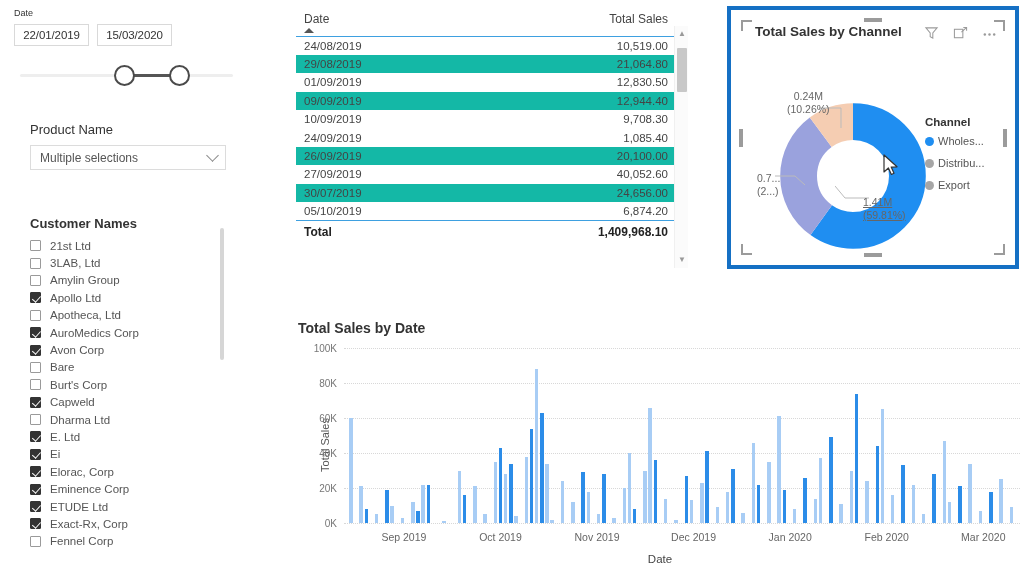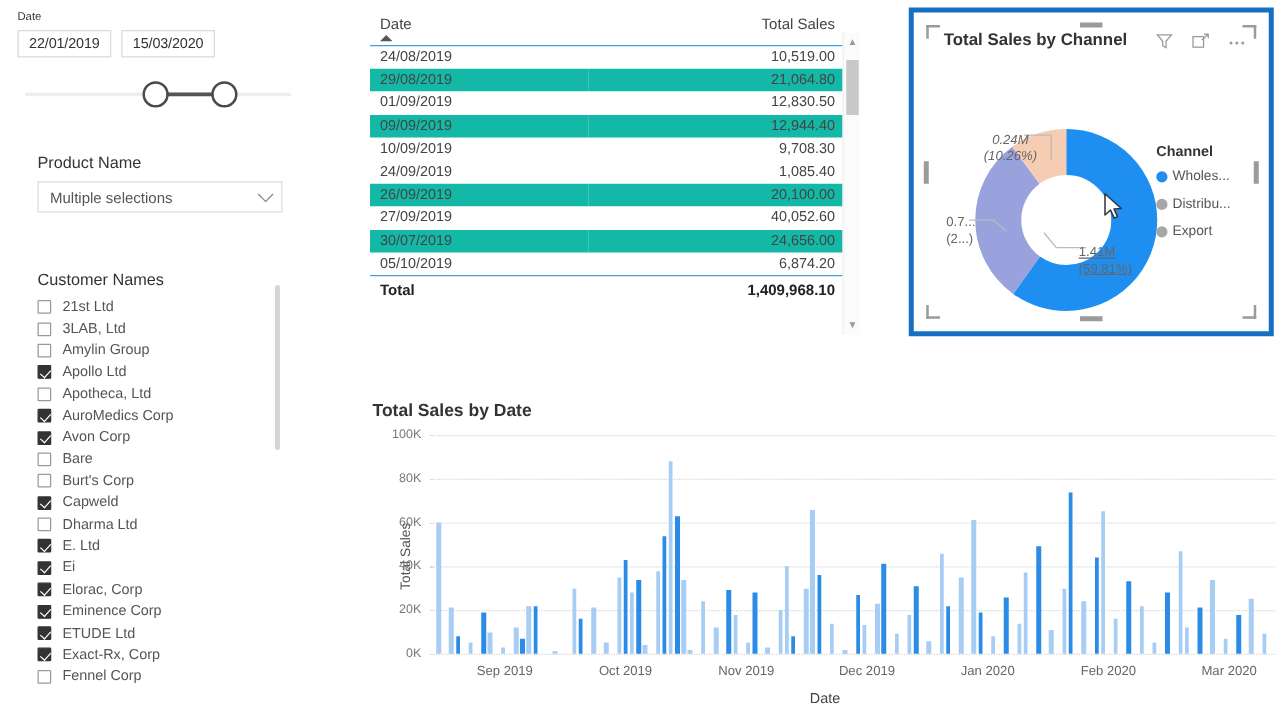--- a/index.html
+++ b/index.html
@@ -44,21 +44,21 @@
     width: 196px; height: 25px; border: 1px solid #dcdcdc; background: #fff;
     display: flex; align-items: center; justify-content: space-between;
     padding: 0 8px 0 9px; font-size: 12px; color: #555;
   }
   .chev { width: 9px; height: 9px; border-right: 1.4px solid #888;
           border-bottom: 1.4px solid #888; transform: rotate(45deg);
           margin-top: -4px; }
 
   
   #customer-slicer { position: absolute; left: 30px; top: 216px; width: 210px; height: 350px; }
-  .cust-title { font-size: 13px; color: #333; font-weight: 400; margin-bottom: 6px; }
+  .cust-title { font-size: 13px; color: #333; font-weight: 700; margin-bottom: 6px; }
   .cust-list { position: relative; }
   .cust-item { display: flex; align-items: center; height: 17.4px; }
   .cbox {
     width: 11px; height: 11px; border: 1px solid #9a9a9a; background: #fff;
     margin-right: 9px; flex: none; position: relative; border-radius: 1px;
   }
   .cbox.checked { background: #333333; border-color: #333333; }
   .cbox.checked::after {
     content: ""; position: absolute; left: 3px; top: 0.5px;
     width: 3.5px; height: 7px; border: solid #fff;
@@ -131,21 +131,21 @@
   .corner.tr { right: 6px; top: 6px; border-left: none; border-bottom: none; }
   .corner.bl { left: 6px; bottom: 6px; border-right: none; border-top: none; }
   .corner.br { right: 6px; bottom: 6px; border-left: none; border-top: none; }
   .edge-handle { position: absolute; background: #9b9b9b; }
   .edge-handle.top { left: 50%; margin-left: -9px; top: 4px; width: 18px; height: 4px; }
   .edge-handle.bottom { left: 50%; margin-left: -9px; bottom: 4px; width: 18px; height: 4px; }
   .edge-handle.left { top: 50%; margin-top: -9px; left: 4px; width: 4px; height: 18px; }
   .edge-handle.right { top: 50%; margin-top: -9px; right: 4px; width: 4px; height: 18px; }
 
   .donut-label { position: absolute; font-size: 10.5px; color: #666; line-height: 13px; }
-  #lbl-peach { left: 52px; top: 92px; text-align: center; font-style: italic; }
+  #lbl-peach { left: 52px; top: 76px; text-align: center; }
   #lbl-purple { left: 22px; top: 158px; }
   #lbl-blue   { left: 128px; top: 182px; text-decoration: underline; }
 
   .legend { position: absolute; left: 190px; top: 102px; }
   .legend-title { font-size: 11.5px; font-weight: 700; color: #333; margin-bottom: 7px; }
   .legend-row { display: flex; align-items: center; margin-bottom: 10px; }
   .legend-dot { width: 9px; height: 9px; border-radius: 50%; margin-right: 4px; }
   .legend-text { font-size: 11px; color: #555; }
 
   .cursor-arrow { position: absolute; left: 148px; top: 140px; }

